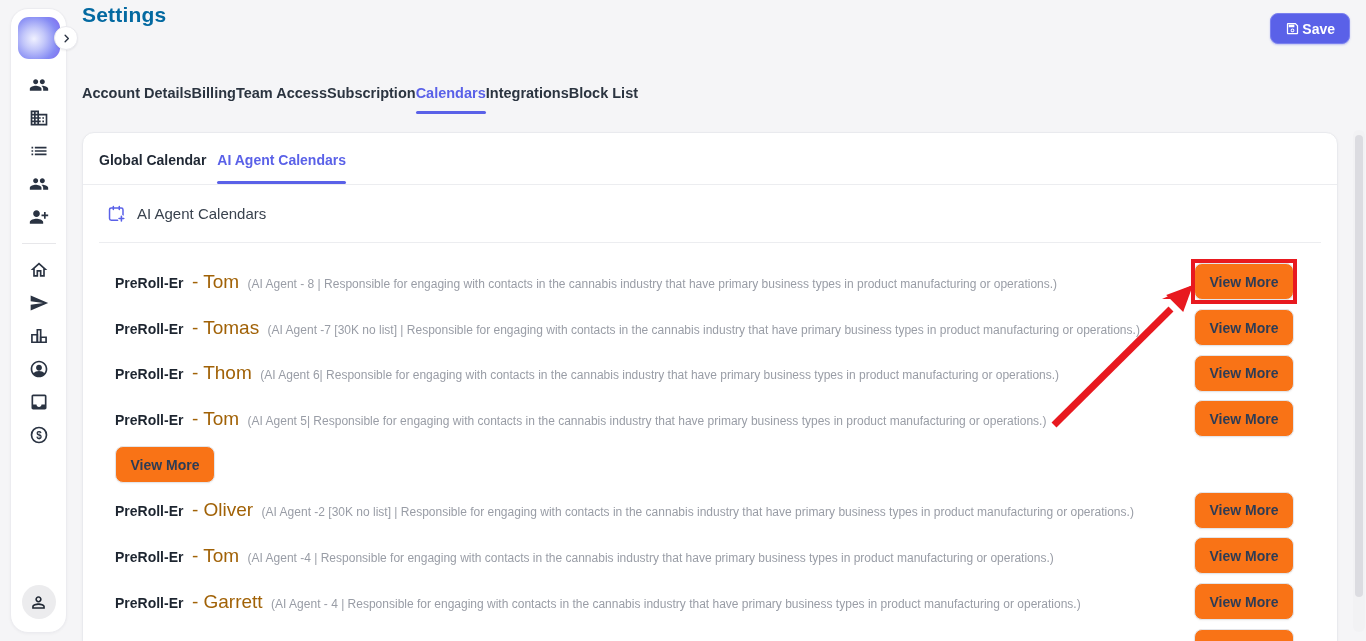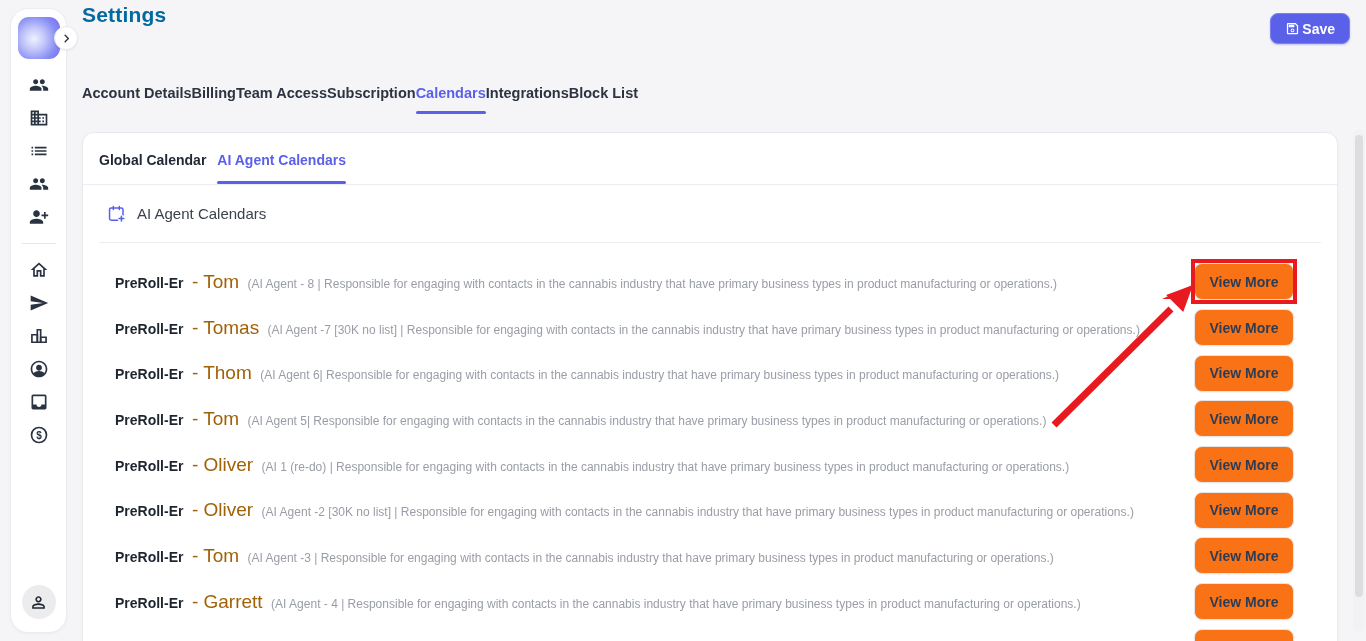--- a/index.html
+++ b/index.html
@@ -260,25 +260,20 @@
             <span class="row-name">- Tom</span>
             <span class="row-desc">(AI Agent 5| Responsible for engaging with contacts in the cannabis industry that have primary business types in product manufacturing or operations.)</span>
           </span>
           <span class="btn-wrap">
 
             <button class="view-more">View More</button>
           </span>
         </div>
 
         <div class="row">
-          <span class="row-text">
-            <span class="row-brand">PreRoll-Er</span>
-            <span class="row-name">- Oliver</span>
-            <span class="row-desc">(AI 1 (re-do) | Responsible for engaging with contacts in the cannabis industry that have primary business types in product manufacturing or operations.)</span>
-          </span>
           <span class="btn-wrap">
 
             <button class="view-more">View More</button>
           </span>
         </div>
 
         <div class="row">
           <span class="row-text">
             <span class="row-brand">PreRoll-Er</span>
             <span class="row-name">- Oliver</span>
@@ -287,21 +282,21 @@
           <span class="btn-wrap">
 
             <button class="view-more">View More</button>
           </span>
         </div>
 
         <div class="row">
           <span class="row-text">
             <span class="row-brand">PreRoll-Er</span>
             <span class="row-name">- Tom</span>
-            <span class="row-desc">(AI Agent -3 | Responsible for engaging with contacts in the cannabis industry that have primary business types in product manufacturing or operations.)</span>
+            <span class="row-desc">(AI Agent -4 | Responsible for engaging with contacts in the cannabis industry that have primary business types in product manufacturing or operations.)</span>
           </span>
           <span class="btn-wrap">
 
             <button class="view-more">View More</button>
           </span>
         </div>
 
         <div class="row">
           <span class="row-text">
             <span class="row-brand">PreRoll-Er</span>

